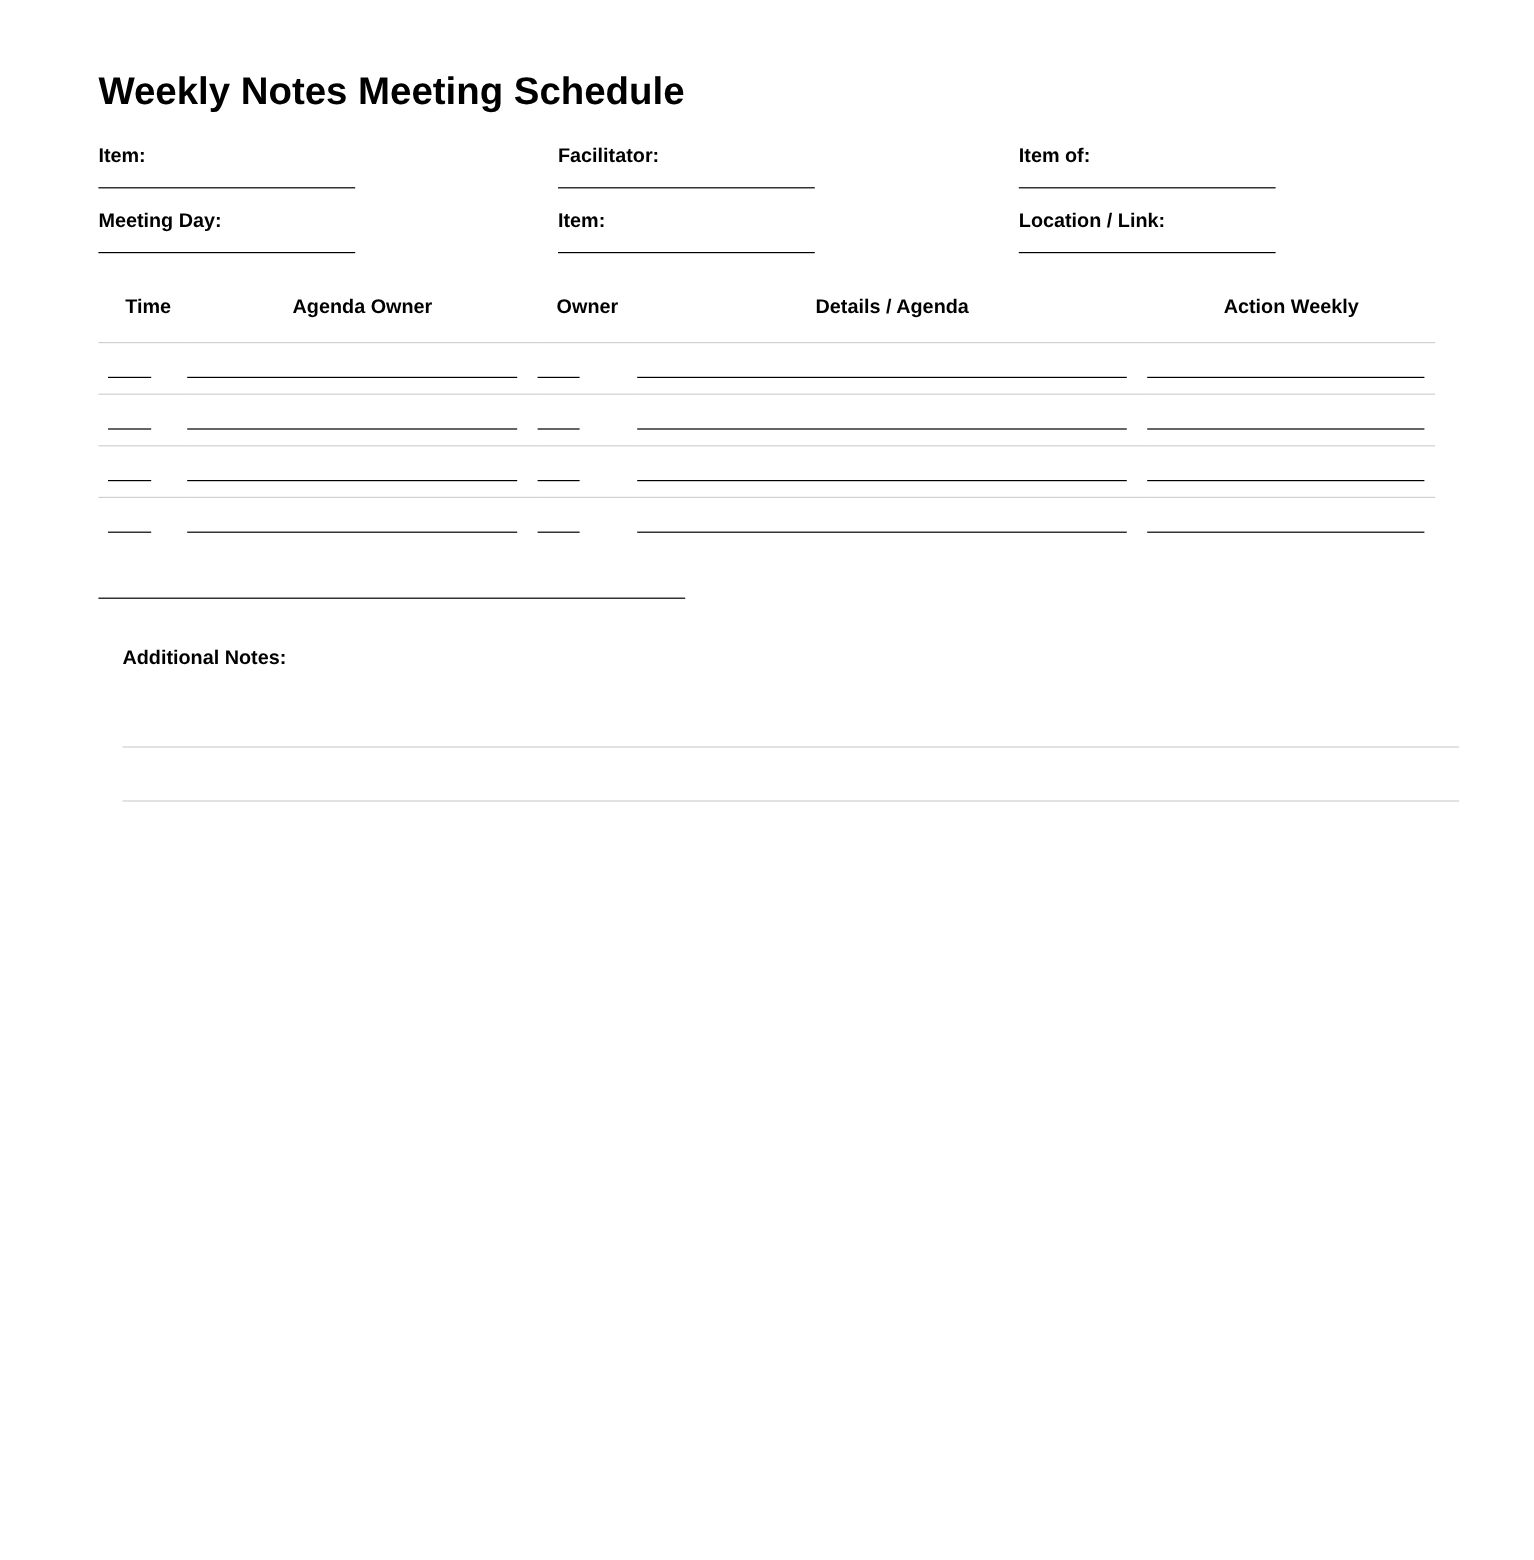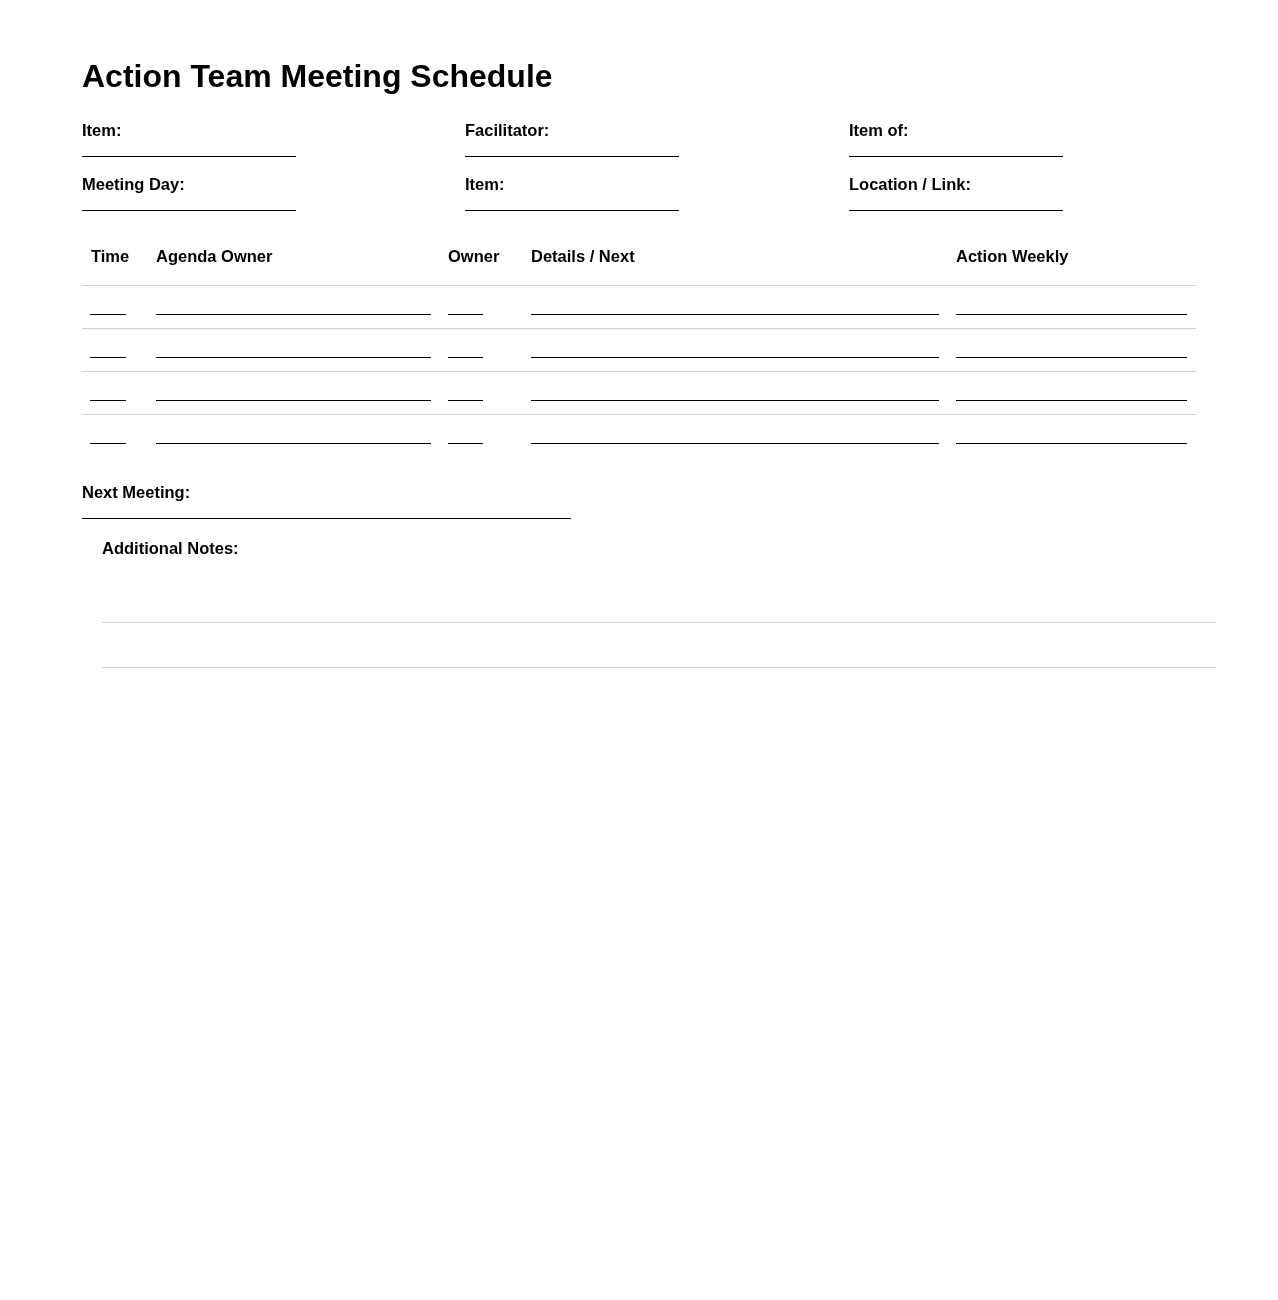--- a/index.html
+++ b/index.html
@@ -5,41 +5,41 @@
   html, body { margin: 0; padding: 0; background: #ffffff; }
   body { width: 1278px; height: 1300px; position: relative; font-family: "Liberation Sans", sans-serif; color: #000; }
   .page { position: absolute; left: 82px; top: 0; width: 1114px; }
   h1 { position: absolute; top: 58px; left: 0; margin: 0; font-size: 32px; font-weight: bold; letter-spacing: 0px; white-space: nowrap; }
   .field { position: absolute; }
   .field .lbl { font-size: 16.5px; font-weight: bold; display: block; line-height: 20px; }
   .field .blank { display: block; width: 214px; height: 0; border-bottom: 1px solid #000; margin-top: 16px; }
   .col0 { left: 0; } .col1 { left: 383px; } .col2 { left: 767px; }
   .r0 { top: 120px; } .r1 { top: 174px; }
   table.agenda { position: absolute; top: 240px; left: 0; width: 1114px; border-collapse: collapse; }
-  table.agenda th { font-size: 16.5px; font-weight: bold; text-align: left; height: 38px; padding: 0; vertical-align: top; padding-top: 7px; border-bottom: 1px solid #d0d0d0; }
+  table.agenda th { font-size: 16.5px; font-weight: bold; text-align: center; height: 38px; padding: 0; vertical-align: top; padding-top: 7px; border-bottom: 1px solid #d0d0d0; }
   table.agenda td { height: 42px; padding: 0; vertical-align: top; }
   table.agenda tr.row td { border-bottom: 1px solid #d0d0d0; }
   table.agenda tr.row:last-child td { border-bottom: none; }
   .ul { display: block; height: 0; border-bottom: 1px solid #000; margin-top: 28px; }
   .w-time { width: 36px; margin-left: 8px; }
   .w-agenda { width: 275px; }
   .w-owner { width: 35px; }
   .w-details { width: 408px; }
   .w-action { width: 231px; }
   .next { position: absolute; top: 482px; left: 0; }
   .next .lbl, .notes .lbl { font-size: 16.5px; font-weight: bold; display: block; line-height: 20px; }
   .next .blank { display: block; width: 489px; border-bottom: 1px solid #000; margin-top: 16px; }
   .notes { position: absolute; top: 538px; left: 0; width: 1114px; margin-left: 20px; }
   .ruled { position: absolute; left: 0; width: 1114px; border-bottom: 1px solid #d0d0d0; height: 0; }
 </style>
 </head>
 <body>
 
 <div class="page">
-  <h1>Action Team Meeting Schedule</h1>
+  <h1>Weekly Notes Meeting Schedule</h1>
 
   <div class="field col0 r0">
     <span class="lbl">Item:</span>
     <span class="blank"></span>
   </div>
   <div class="field col1 r0">
     <span class="lbl">Facilitator:</span>
     <span class="blank"></span>
   </div>
   <div class="field col2 r0">
@@ -65,21 +65,21 @@
         <col style="width:292px">
         <col style="width:83px">
         <col style="width:425px">
         <col style="width:240px">
     </colgroup>
     <thead>
       <tr>
         <th><span style="margin-left:9px">Time</span></th>
         <th>Agenda Owner</th>
         <th>Owner</th>
-        <th>Details / Next</th>
+        <th>Details / Agenda</th>
         <th>Action Weekly</th>
       </tr>
     </thead>
     <tbody>
       <tr class="row">
         <td>
             <span class="ul w-time"></span>
           </td>
         <td>
             <span class="ul w-agenda"></span>
@@ -142,21 +142,20 @@
             <span class="ul w-details"></span>
           </td>
         <td>
             <span class="ul w-action"></span>
           </td>
       </tr>
     </tbody>
   </table>
 
   <div class="next">
-    <span class="lbl">Next Meeting:</span>
     <span class="blank"></span>
   </div>
 
   <div class="notes">
     <span class="lbl">Additional Notes:</span>
     <div class="ruled" style="top:84px"></div>
     <div class="ruled" style="top:129px"></div>
   </div>
 </div>
 

